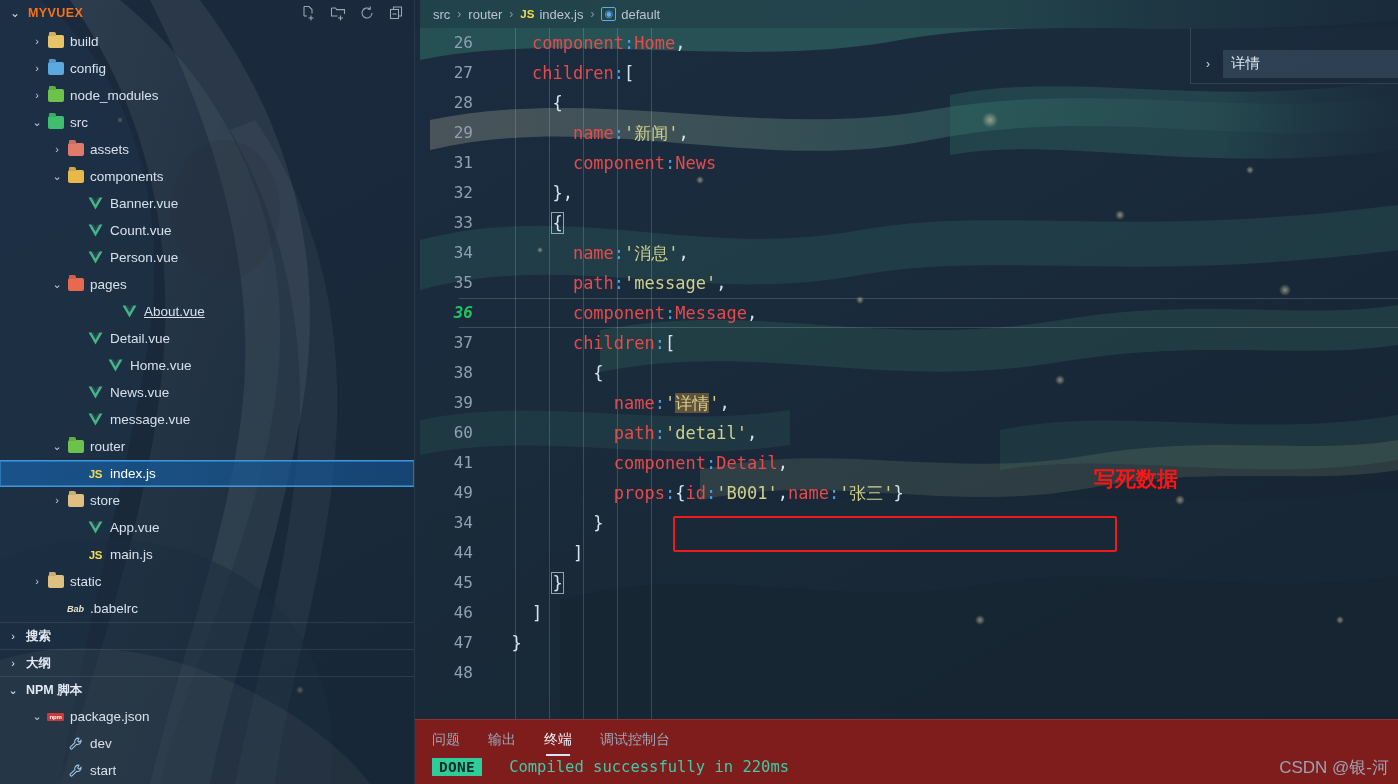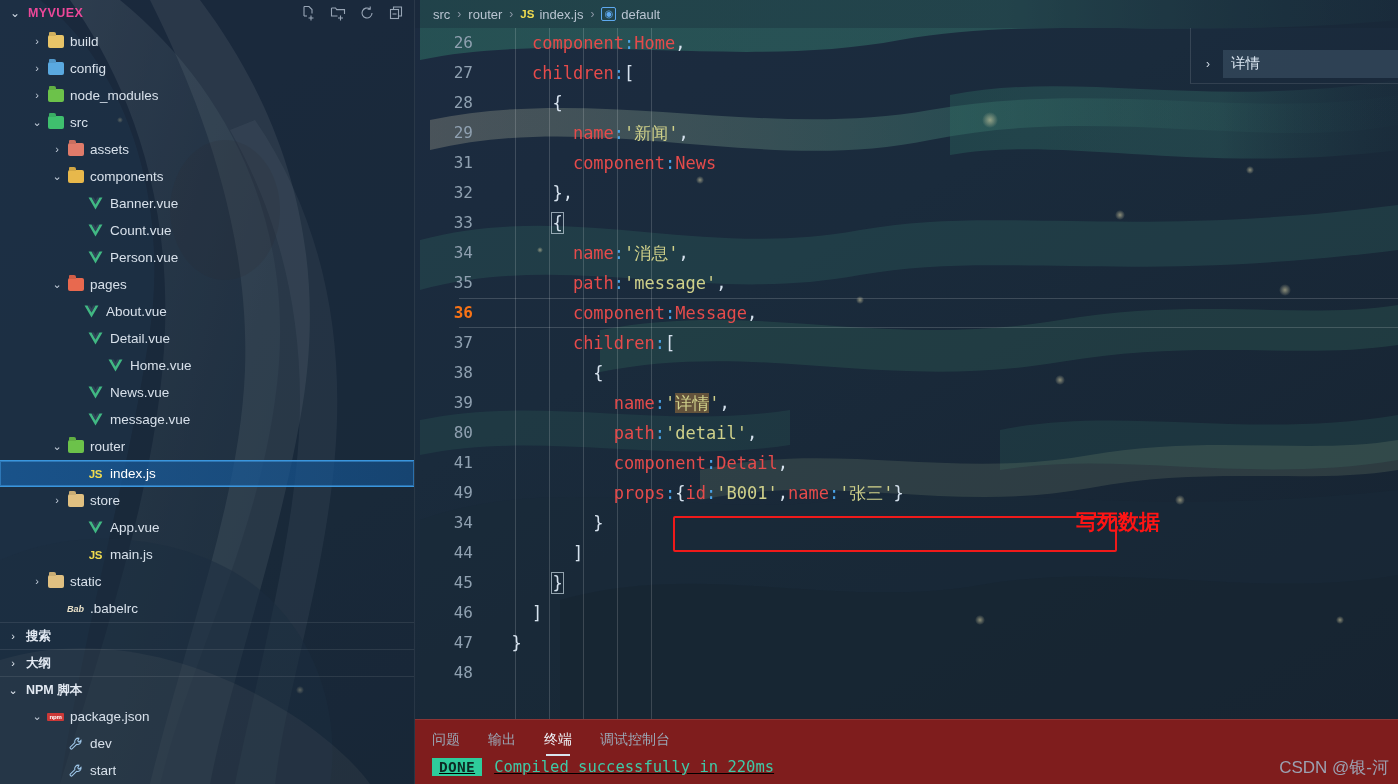--- a/index.html
+++ b/index.html
@@ -23,21 +23,21 @@
     background:rgba(24,38,56,0.42);
     border-right:1px solid rgba(255,255,255,0.07);
     overflow:hidden;
   }
   .sb-head{
     height:26px; display:flex; align-items:center; padding:0 10px 0 8px;
     gap:6px;
   }
   .sb-head .chev{ color:#cfd8e3; font-size:12px; width:14px; text-align:center; }
   .sb-title{
-    color:#ec4899; font-size:12.5px; font-weight:bold; letter-spacing:.4px;
+    color:#f97316; font-size:12.5px; font-weight:bold; letter-spacing:.4px;
     flex:1;
   }
   .sb-actions{ display:flex; gap:13px; align-items:center; }
   .sb-actions .ic{ width:16px; height:16px; opacity:.85; }
   .sb-actions .ic svg{ display:block; }
 
   .tree{ padding-top:2px; }
   .row{
     height:27px; display:flex; align-items:center; position:relative;
     color:#d7e0ea; font-size:13.5px; white-space:nowrap;
@@ -99,21 +99,21 @@
   .cl.cur:before{
     content:""; position:absolute; left:44px; right:0; top:0; bottom:0;
     border-top:1px solid rgba(255,255,255,.16);
     border-bottom:1px solid rgba(255,255,255,.16);
     pointer-events:none;
   }
   .ln{
     width:76px; flex:0 0 76px; text-align:right; padding-right:18px;
     color:#8fa0b0; font-size:16px; user-select:none;
   }
-  .cl.cur .ln{ color:#f97316; font-weight:bold; }
+  .cl.cur .ln{ color:#22c55e; font-weight:bold;font-style:italic; }
   .src{ white-space:pre; position:relative; }
 
   
   .guides{ position:absolute; left:100px; top:0; bottom:0; width:600px; pointer-events:none; }
   .guides i{ position:absolute; top:0; bottom:0; width:1px; background:rgba(255,255,255,.16); }
 
   
   .k   { color:#e54b4b; }   
   .str { color:#cfd08a; }   
   .pun { color:#4aa3e8; }   
@@ -156,21 +156,21 @@
     position:relative;
   }
   .ptabs{ display:flex; align-items:flex-end; gap:28px; padding:6px 0 0 17px; height:36px; }
   .ptab{
     font-size:14px; color:#9aa7b5; padding-bottom:7px; position:relative;
   }
   .ptab.active{ color:#eef3f8; }
   .ptab.active:after{
     content:""; position:absolute; left:2px; right:2px; bottom:0; height:2px; background:#d9e4ee;
   }
-  .termline{ display:flex; align-items:center; gap:12px; padding-left:17px; margin-top:2px;text-decoration:underline; }
+  .termline{ display:flex; align-items:center; gap:27px; padding-left:17px; margin-top:2px; }
   .donebadge{
     background:#2ecc9b; color:#0d2b24; font-weight:bold;
     font-family:"DejaVu Sans Mono","Liberation Mono",monospace;
     font-size:14.5px; padding:1px 7px; letter-spacing:.3px;
   }
   .termtxt{
     color:#3fc9a7; font-family:"DejaVu Sans Mono","Liberation Mono",monospace;
     font-size:15.5px;
   }
   .watermark{
@@ -360,21 +360,21 @@
           </span>
           <span class="lbl">Person.vue</span>
         </div>
         <div class="row" style="padding-left: 48px;">
           <span class="tw">⌄</span>
           <span class="ficon">
             <span class="fold" style="background:#e8694f"></span>
           </span>
           <span class="lbl">pages</span>
         </div>
-        <div class="row" style="padding-left: 64px;">
+        <div class="row" style="padding-left: 102px; text-decoration: underline;">
           <span class="tw"></span>
           <span class="ficon">
             <svg width="15" height="13" viewBox="0 0 16 14">
               <path d="M0.5 0.5h3.2L8 8.1 12.3 0.5h3.2L8 13.5z" fill="#41b883"></path>
               <path d="M3.7 0.5h2.4L8 3.9 9.9 0.5h2.4L8 8.1z" fill="#35495e" opacity=".75"></path>
             </svg>
           </span>
           <span class="lbl">About.vue</span>
         </div>
         <div class="row" style="padding-left: 68px;">
@@ -581,21 +581,21 @@
           </div>
           <div class="cl">
             <span class="ln">38</span>
             <span class="src"><span class="">&nbsp;&nbsp;&nbsp;&nbsp;&nbsp;&nbsp;&nbsp;&nbsp;&nbsp;&nbsp;</span><span class="br">{</span></span>
           </div>
           <div class="cl">
             <span class="ln">39</span>
             <span class="src"><span class="">&nbsp;&nbsp;&nbsp;&nbsp;&nbsp;&nbsp;&nbsp;&nbsp;&nbsp;&nbsp;&nbsp;&nbsp;</span><span class="k">name</span><span class="pun">:</span><span class="str">'</span><span class="str sel">详情</span><span class="str">'</span><span class="cm">,</span></span>
           </div>
           <div class="cl">
-            <span class="ln">80</span>
+            <span class="ln">60</span>
             <span class="src"><span class="">&nbsp;&nbsp;&nbsp;&nbsp;&nbsp;&nbsp;&nbsp;&nbsp;&nbsp;&nbsp;&nbsp;&nbsp;</span><span class="k">path</span><span class="pun">:</span><span class="str">'detail'</span><span class="cm">,</span></span>
           </div>
           <div class="cl">
             <span class="ln">41</span>
             <span class="src"><span class="">&nbsp;&nbsp;&nbsp;&nbsp;&nbsp;&nbsp;&nbsp;&nbsp;&nbsp;&nbsp;&nbsp;&nbsp;</span><span class="k">component</span><span class="pun">:</span><span class="k">Detail</span><span class="cm">,</span></span>
           </div>
           <div class="cl">
             <span class="ln">49</span>
             <span class="src"><span class="">&nbsp;&nbsp;&nbsp;&nbsp;&nbsp;&nbsp;&nbsp;&nbsp;&nbsp;&nbsp;&nbsp;&nbsp;</span><span class="k">props</span><span class="pun">:</span><span class="br">{</span><span class="k">id</span><span class="pun">:</span><span class="str">'B001'</span><span class="cm">,</span><span class="k">name</span><span class="pun">:</span><span class="str">'张三'</span><span class="br">}</span></span>
           </div>
@@ -620,21 +620,21 @@
             <span class="src"><span class="">&nbsp;&nbsp;</span><span class="br">}</span></span>
           </div>
           <div class="cl">
             <span class="ln">48</span>
             <span class="src"><span class=""></span></span>
           </div>
         </div>
 
       <div class="redbox" style="left:258px; top:488px; width:444px; height:36px;"></div>
 
-      <div class="annot" style="left:661px; top:437px;margin-top:43px;">写死数据</div>
+      <div class="annot" style="left:679px; top:437px;">写死数据</div>
     </div>
 
     <div id="panel">
       <div class="ptabs" id="ptabs">
           <span class="ptab">问题</span>
           <span class="ptab">输出</span>
           <span class="ptab active">终端</span>
           <span class="ptab">调试控制台</span>
         </div>
       <div class="termline">

